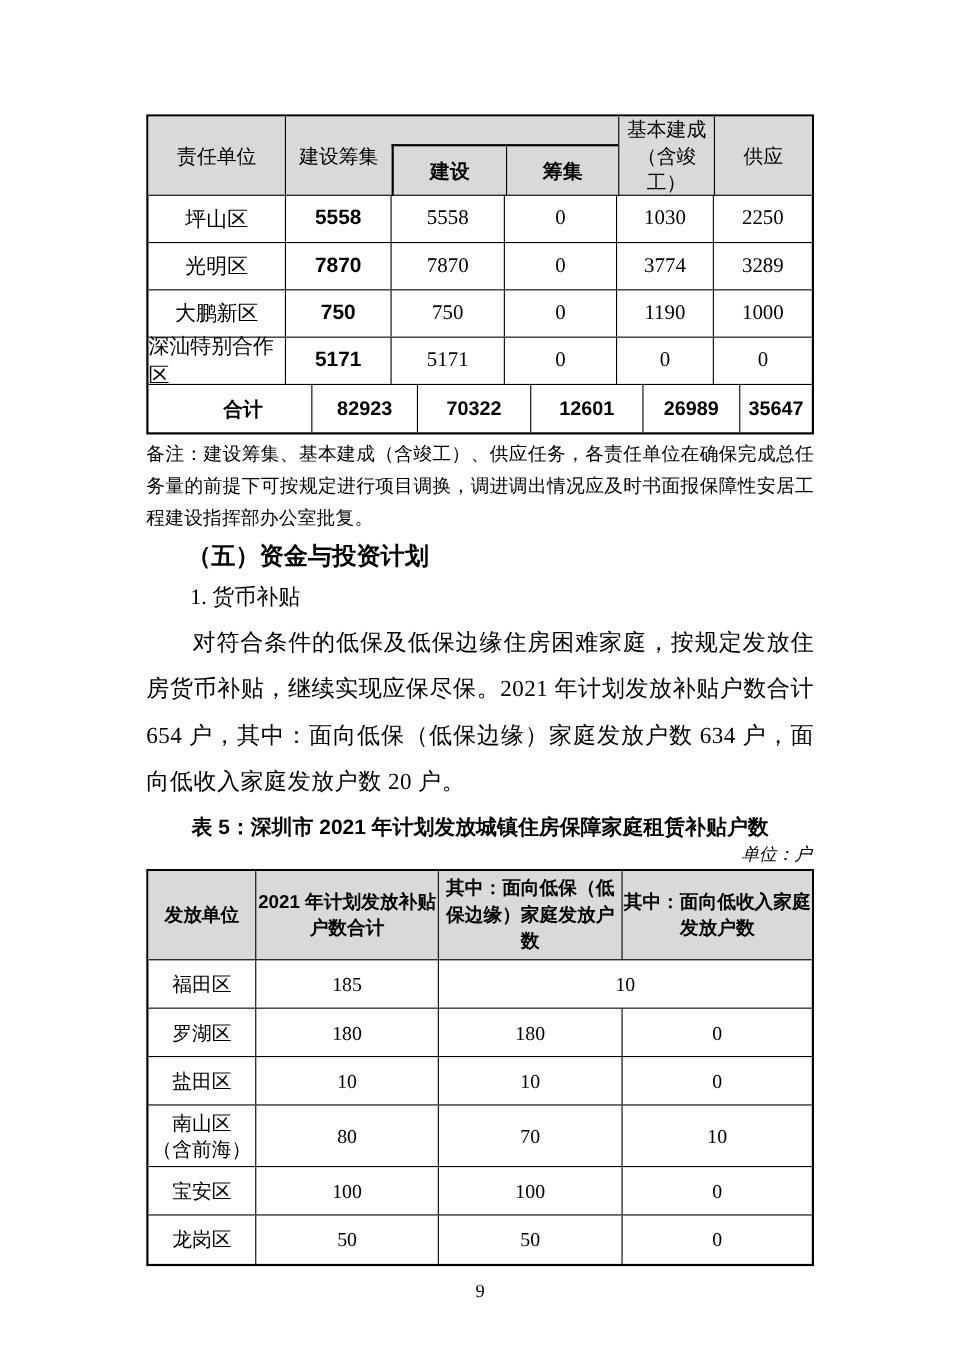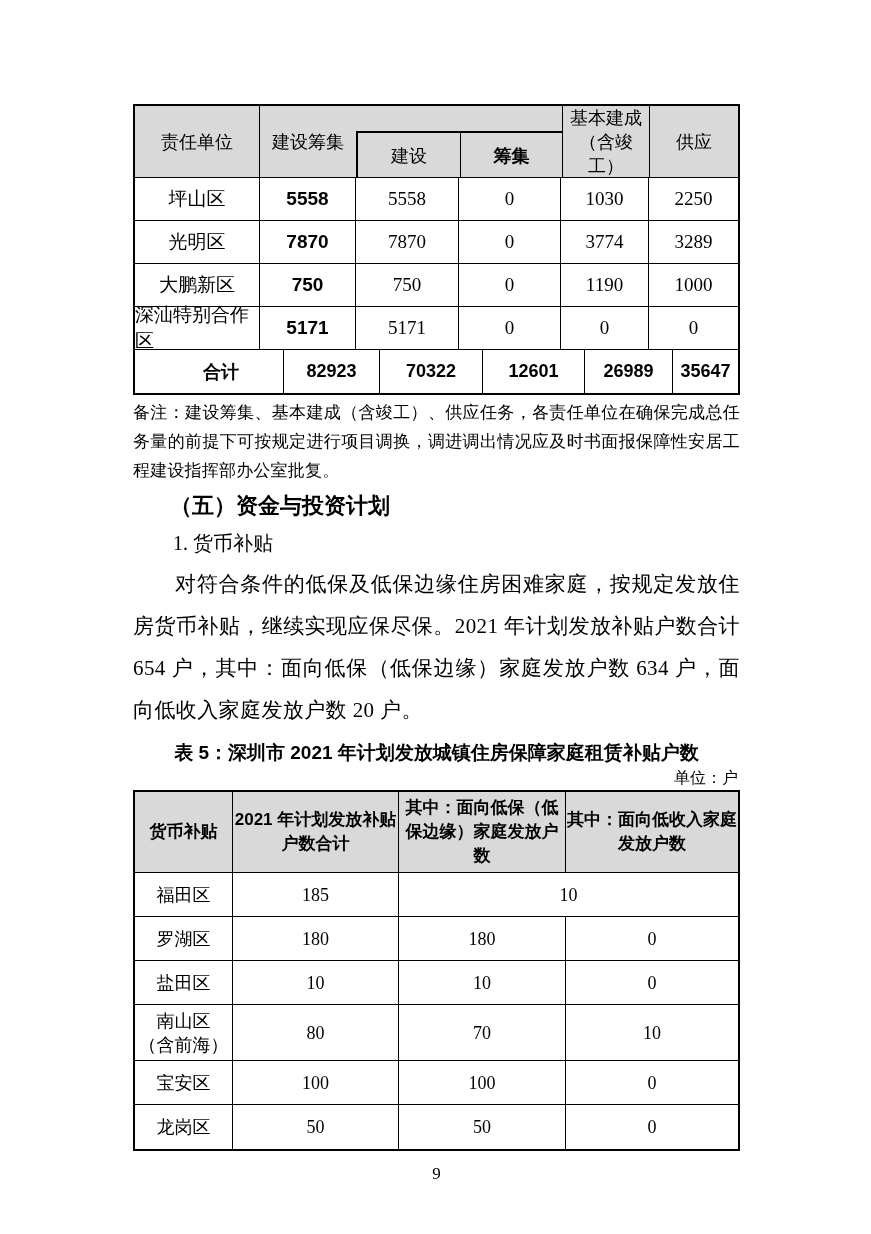--- a/index.html
+++ b/index.html
@@ -39,21 +39,21 @@
     text-align:center;
   }
   .h-unit   { left:0;   top:0; width:125px; height:72px; border-right:1.5px solid #000;text-align:right; }
   .h-total  { left:125px; top:0; width:96px; height:72px; }
   .h-sub {
     position:absolute; left:221px; top:25px; width:206px; height:47px;
     border-top:2px solid #000; border-left:2px solid #000;
     display:flex;
   }
   .h-build  { position:relative; width:103px; height:100%; display:flex; align-items:center; justify-content:center;
-              border-right:1.5px solid #000; font-family:"Liberation Sans",sans-serif; font-weight:normal; font-size:18px; }
+              border-right:1.5px solid #000; font-family:"Liberation Sans",sans-serif; font-weight:bold; font-size:18px; }
   .h-raise  { position:relative; flex:1; display:flex; align-items:center; justify-content:center;
               font-family:"Liberation Sans",sans-serif; font-weight:bold; font-size:18px; }
   .h-complete { left:427px; top:0; width:88px; height:72px; border-left:1.5px solid #000; border-right:1.5px solid #000;
                 white-space:pre-line; line-height:24px; }
   .h-supply { left:515px; top:0; right:0; height:72px; }
 
   .t1r { display:flex; height:43px; border-bottom:1.5px solid #000; }
   .t1r:last-child { border-bottom:none;padding-left:24px; }
   .t1r > div {
     display:flex; align-items:center; justify-content:center;
@@ -97,20 +97,21 @@
     margin-top:10px;
     text-align:center;
     font-family:"Liberation Sans", sans-serif;
     font-weight:bold; font-size:19px; line-height:24px;
   }
   .unit-label {
     margin-top:3px;
     text-align:right;
     font-size:16px; line-height:20px;
     padding-right:2px;
+    font-style:italic;
   }
 
   
   .t2 {
     margin-top:2px;
     width:607px;
     border:2px solid #000;
   }
   .t2h {
     display:flex;
@@ -211,21 +212,21 @@
 
     <div class="sec-heading">（五）资金与投资计划</div>
     <div class="sub-heading">1. 货币补贴</div>
     <div class="para">对符合条件的低保及低保边缘住房困难家庭，按规定发放住房货币补贴，继续实现应保尽保。2021 年计划发放补贴户数合计 654 户，其中：面向低保（低保边缘）家庭发放户数 634 户，面向低收入家庭发放户数 20 户。</div>
 
     <div class="t5-title">表 5：深圳市 2021 年计划发放城镇住房保障家庭租赁补贴户数</div>
     <div class="unit-label">单位：户</div>
 
     <div class="t2">
       <div class="t2h">
-        <div class="d1">货币补贴</div>
+        <div class="d1">发放单位</div>
         <div class="d2">2021 年计划发放补贴户数合计</div>
         <div class="d3">其中：面向低保（低保边缘）家庭发放户数</div>
         <div class="d4">其中：面向低收入家庭发放户数</div>
       </div>
 
       <div class="t2r">
         <div class="d1">福田区</div>
         <div class="d2 num">185</div>
         <div class="d4 num">10</div>
       </div>

